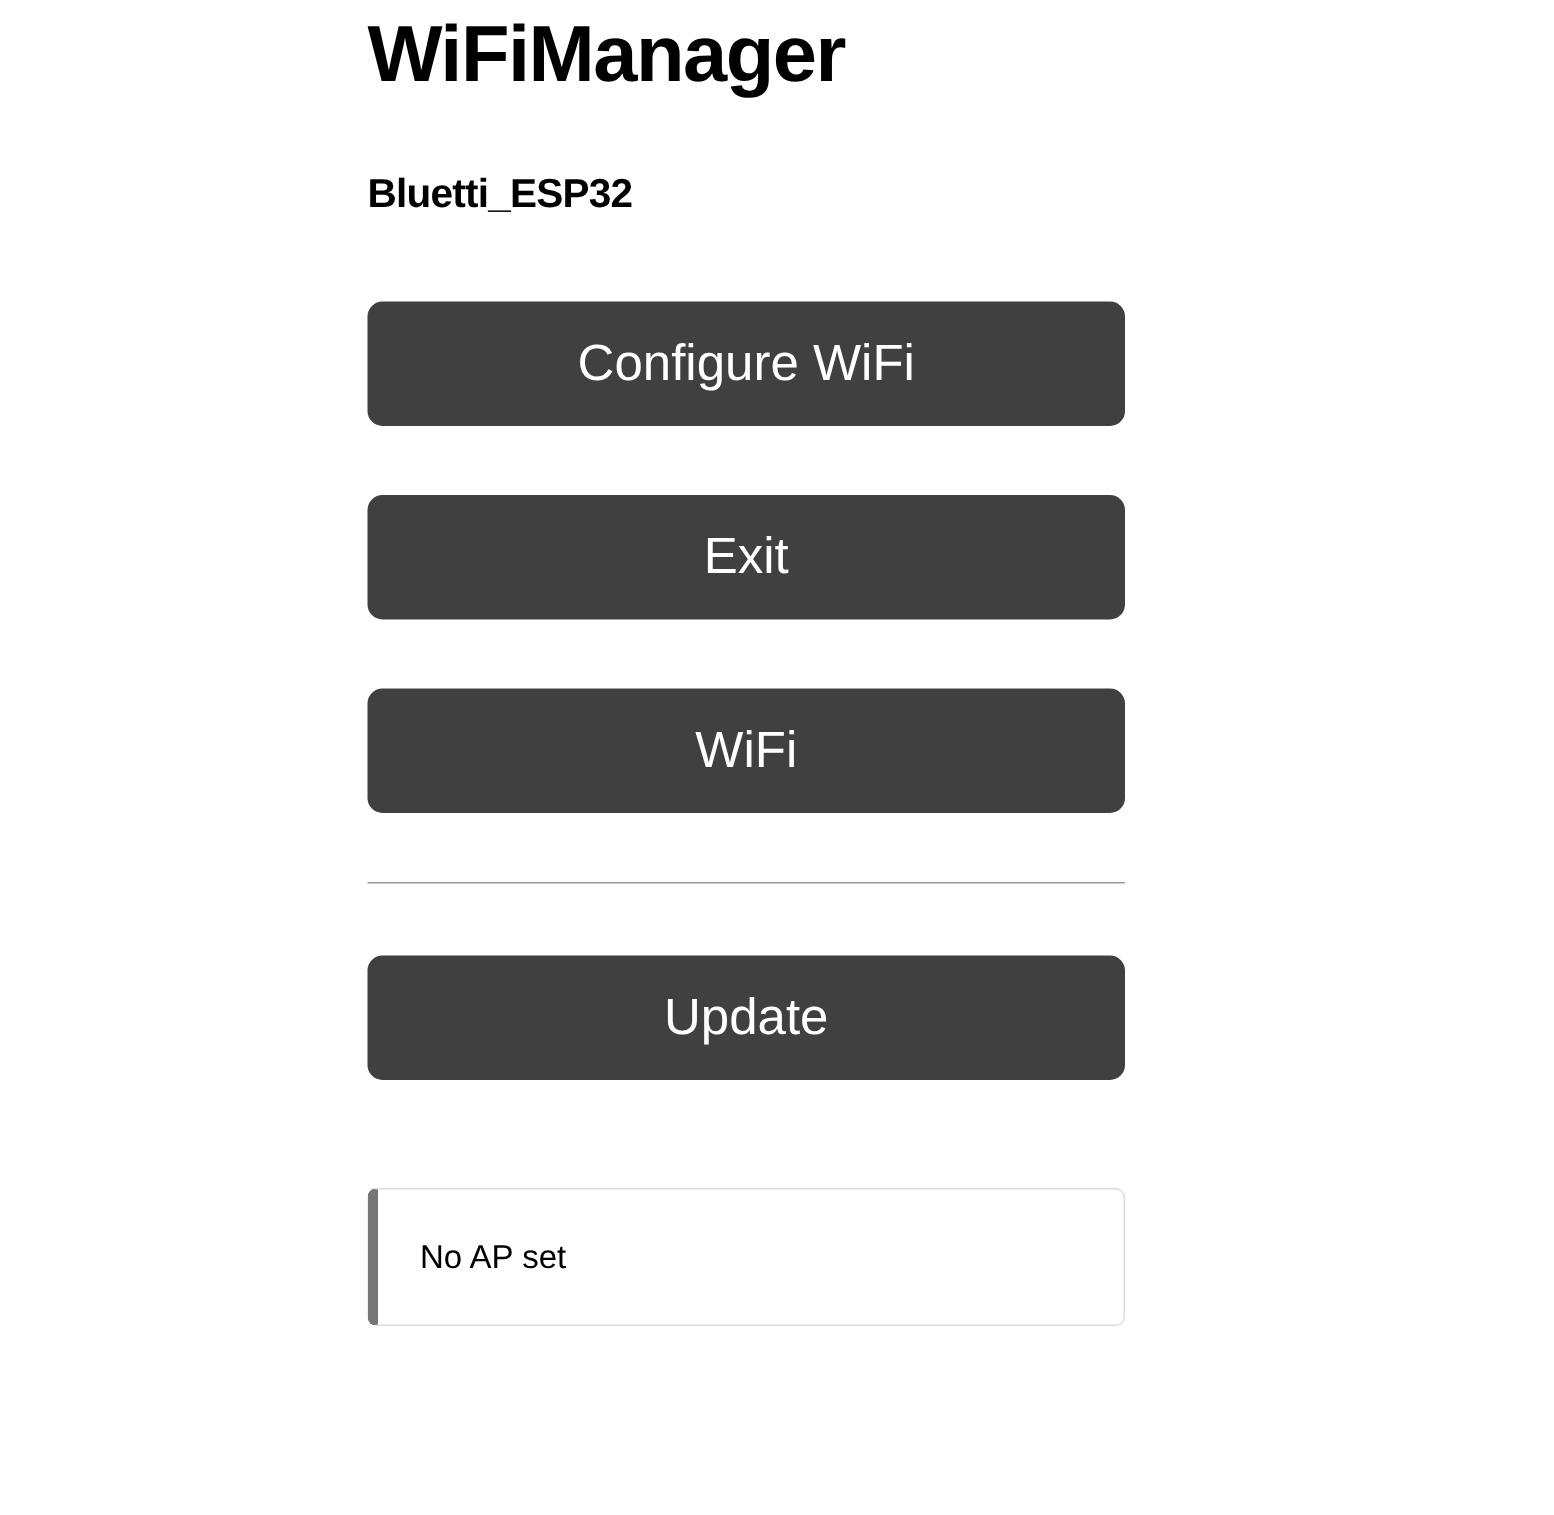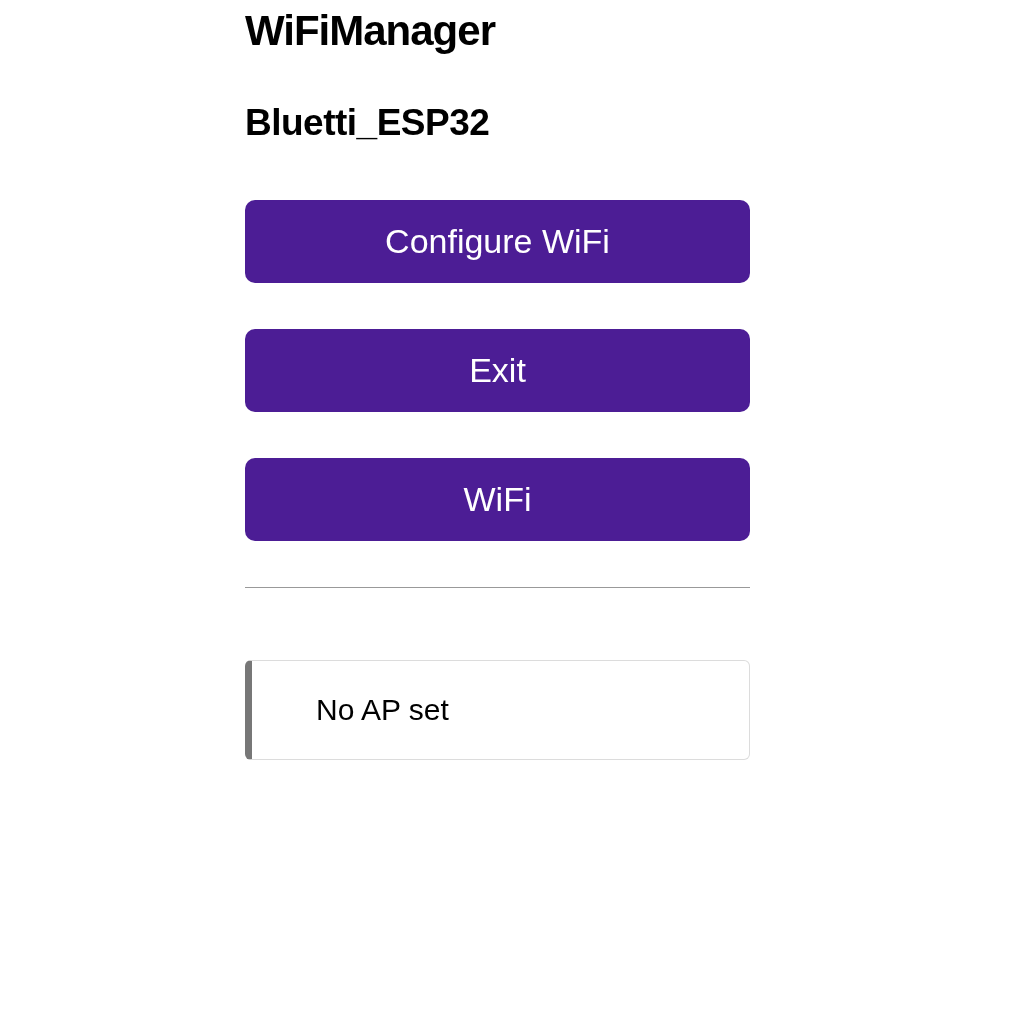--- a/index.html
+++ b/index.html
@@ -13,40 +13,40 @@
       width: 1036px;
       height: 1010px;
       padding: 0;
     }
     .container {
       width: 505px;
       margin-left: 245px;
       padding-top: 0;
     }
     h1.page-title {
-      font-size: 42px;
+      font-size: 53px;
       font-weight: 800;
       color: #000000;
       letter-spacing: -1px;
       margin-top: 8px;
       margin-bottom: 48px;
       line-height: 1.1;
     }
     h3.subtitle {
-      font-size: 37px;
+      font-size: 27px;
       font-weight: 700;
       color: #000000;
       margin-bottom: 56px;
       letter-spacing: -0.5px;
     }
     button.menu-btn {
       display: block;
       width: 100%;
       border: none;
-      background: #4c1d95;
+      background: #404040;
       color: #ffffff;
       font-size: 34px;
       font-weight: 400;
       padding: 22px 0;
       border-radius: 10px;
       cursor: pointer;
       margin-bottom: 46px;
       font-family: inherit;
     }
     hr.divider {
@@ -56,41 +56,41 @@
     }
     .status-box {
       border: 1px solid #dcdcdc;
       border-left: 7px solid #777;
       border-radius: 6px;
       padding: 32px 28px;
       margin-top: 72px;
       background: #fff;
     }
     .status-text {
-      font-size: 30px;
+      font-size: 22px;
       color: #000;
       font-weight: 400;
-      margin-left: 36px;
     }
   </style>
 </head>
 <body>
 
 <div class="container">
 
   <h1 class="page-title">WiFiManager</h1>
 
   <h3 class="subtitle">Bluetti_ESP32</h3>
 
   <button class="menu-btn">Configure WiFi</button>
 
   <button class="menu-btn">Exit</button>
 
   <button class="menu-btn">WiFi</button>
 
   <hr class="divider">
 
+  <button class="menu-btn">Update</button>
 
   <div class="status-box">
     <span class="status-text">No AP set</span>
   </div>
 
 </div>
 
 </body></html>

